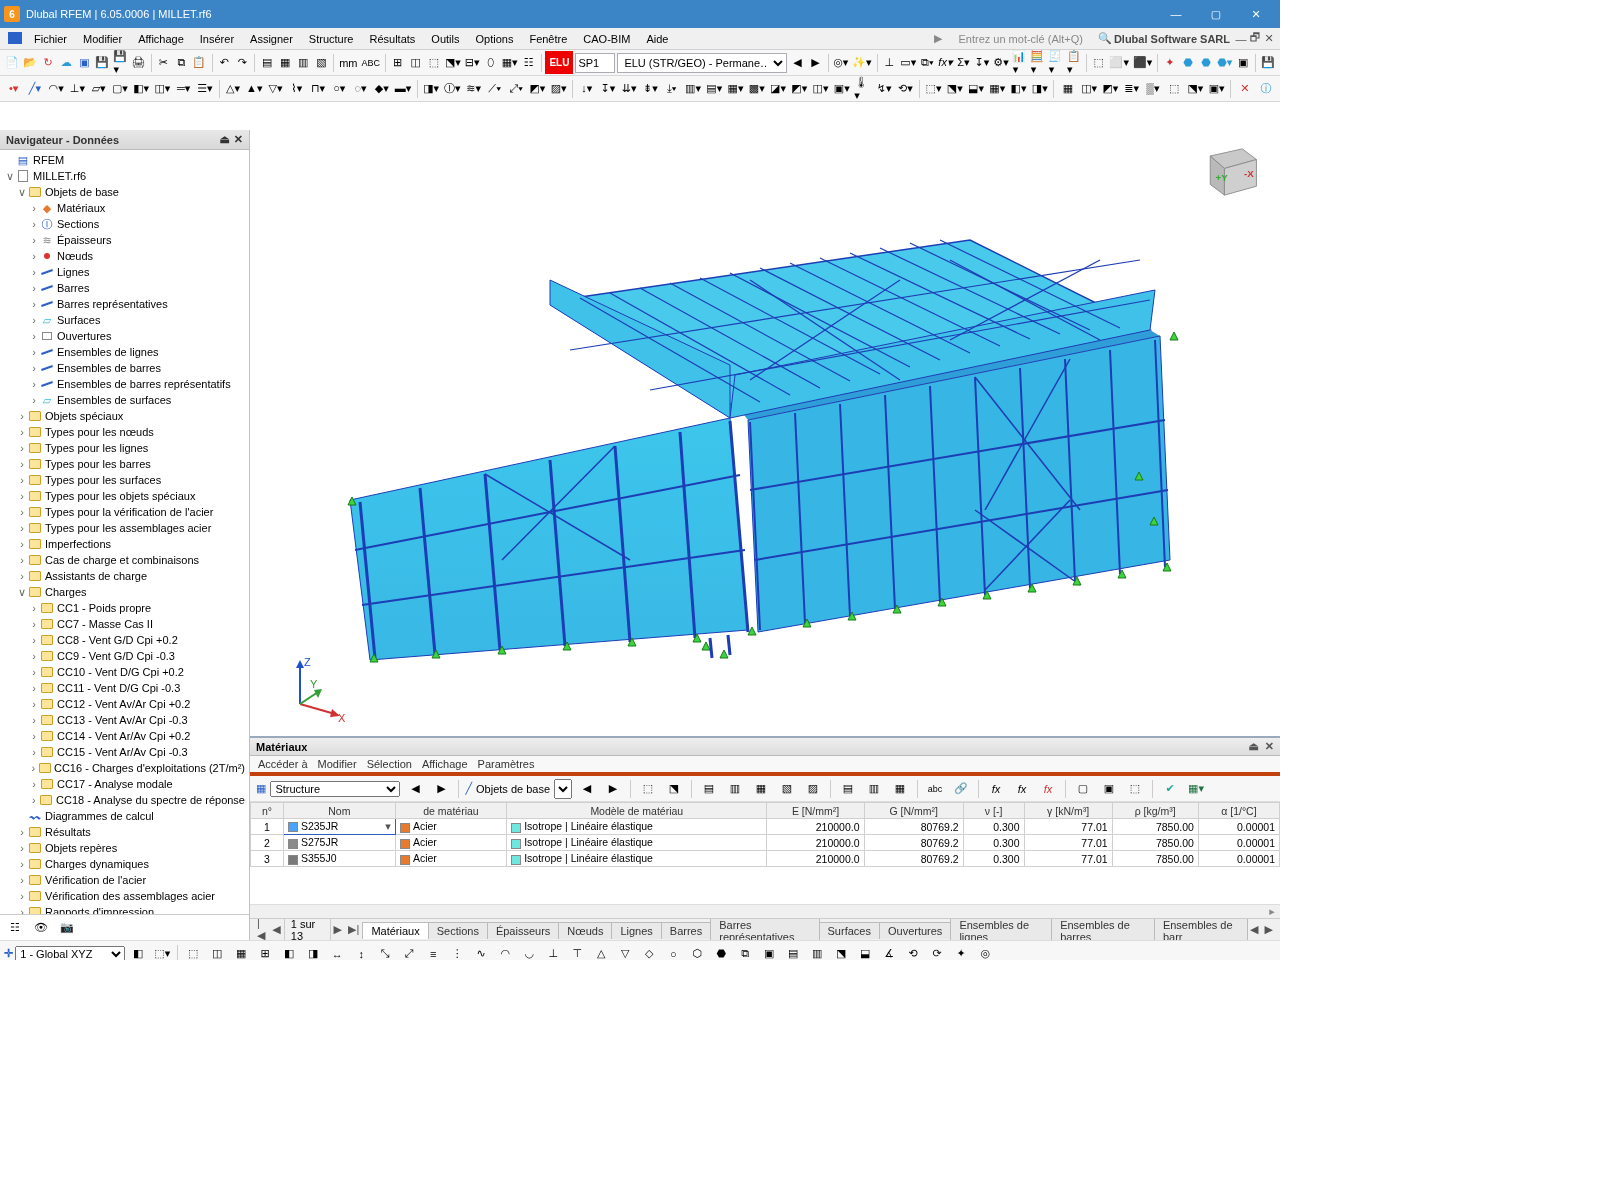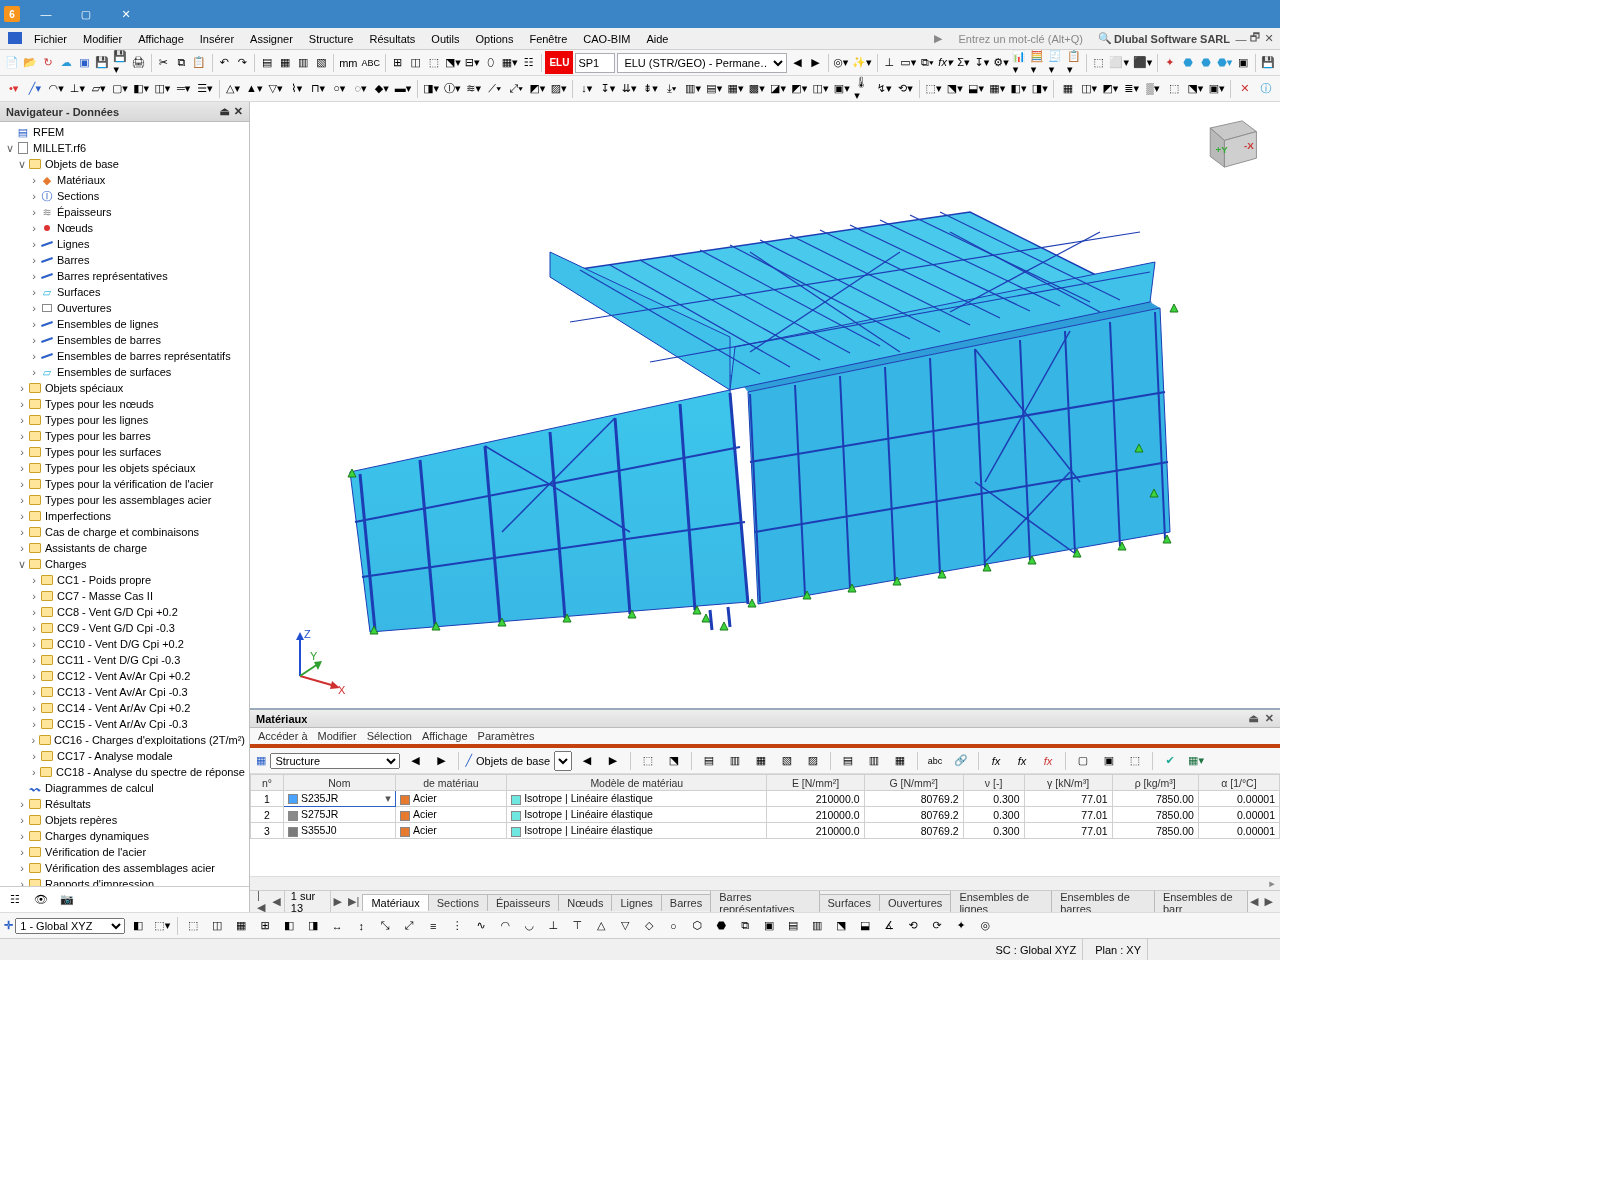--- a/index.html
+++ b/index.html
@@ -11,21 +11,21 @@
 .menubar { height: 22px; background: #f0f0f0; border-bottom: 1px solid #d0d0d0; display: flex; align-items: center; padding: 0 4px; }
 .menubar .mitem { padding: 2px 8px; cursor: default; }
 .menubar .search { margin-left: auto; margin-right: 8px; display:flex; align-items:center; color:#888; border:1px solid transparent; padding:1px 4px;}
 .menubar .brand { color: #444; font-weight: 600; margin-right: 4px;}
 .menubar .wctl { width:14px; text-align:center; color:#555;}
 .toolbar { height: 26px; background: #f7f7f7; border-bottom: 1px solid #d8d8d8; display: flex; align-items: center; padding: 0 4px; gap: 2px; overflow:hidden;}
 .tbtn { width: 22px; height: 22px; border: 1px solid transparent; display: flex; align-items: center; justify-content: center; border-radius:2px;}
 .tsep { width: 1px; height: 18px; background: #ccc; margin: 0 2px;}
 .toolbar select, .toolbar input { height: 20px; border: 1px solid #abadb3; font-size:11px; background:#fff; padding:0 2px;}
 .elu-tag { background:#e00; color:#fff; padding:6px 4px; font-size:10px; font-weight:bold;}
-.body { display:flex; height: calc(100% - 28px - 22px - 26px - 26px - 22px - 26px); }
+.body { display:flex; height: calc(100% - 28px - 22px - 26px - 26px - 22px - 26px); margin-top: 28px; }
 .nav { width: 250px; border-right: 1px solid #c0c0c0; display:flex; flex-direction:column; background:#fff;}
 .nav .panelhdr { height:20px; background: linear-gradient(#e8e8e8,#d8d8d8); border-bottom:1px solid #bbb; display:flex; align-items:center; padding:0 6px; font-weight:600; color:#333;}
 .nav .panelhdr .ctl { margin-left:auto; display:flex; gap:4px;}
 .tree { flex:1; overflow:auto; padding: 2px 0;}
 .tree .row { display:flex; align-items:center; height:16px; white-space:nowrap; padding-right:4px;}
 .tree .tw { width:12px; text-align:center; color:#666; cursor:default;}
 .tree .ic { width:14px; height:14px; margin-right:3px; display:inline-flex; align-items:center; justify-content:center;}
 .folder { background:#ffe59a; border:1px solid #c9a227; width:12px;height:10px; border-radius:1px;}
 .fileic { background:#fff; border:1px solid #888; width:10px;height:12px;}
 .dotred { width:6px;height:6px;background:#d33;border-radius:50%;}
@@ -57,20 +57,23 @@
 .statusbar { height:22px; background:#f0f0f0; border-top:1px solid #ccc; display:flex; align-items:center; padding:0 6px; gap:6px;}
 .statusbar .cell { border-right:1px solid #ccc; padding:0 6px; height:100%; display:flex; align-items:center;}
 .bottomtoolbar { height:26px; background:#f7f7f7; border-top:1px solid #ddd; display:flex; align-items:center; padding:0 4px; gap:2px; overflow:hidden;}
 select.small{height:20px;font-size:11px;}
 </style>
 </head>
 <body>
 
 <div class="titlebar">
   <div class="logo">6</div>
+  <div class="title">
+    <span>Dlubal RFEM</span> | <span>6.05.0006</span> | <span>MILLET.rf6</span>
+  </div>
   <div class="wbtn">—</div>
   <div class="wbtn">▢</div>
   <div class="wbtn">✕</div>
 </div>
 
 <div class="menubar">
   <span class="mitem" style="padding:2px 4px;"><span style="display:inline-block;width:14px;height:12px;background:#2a60c8;"></span></span>
   <span class="mitem">Fichier</span>
     <span class="mitem">Modifier</span>
     <span class="mitem">Affichage</span>

